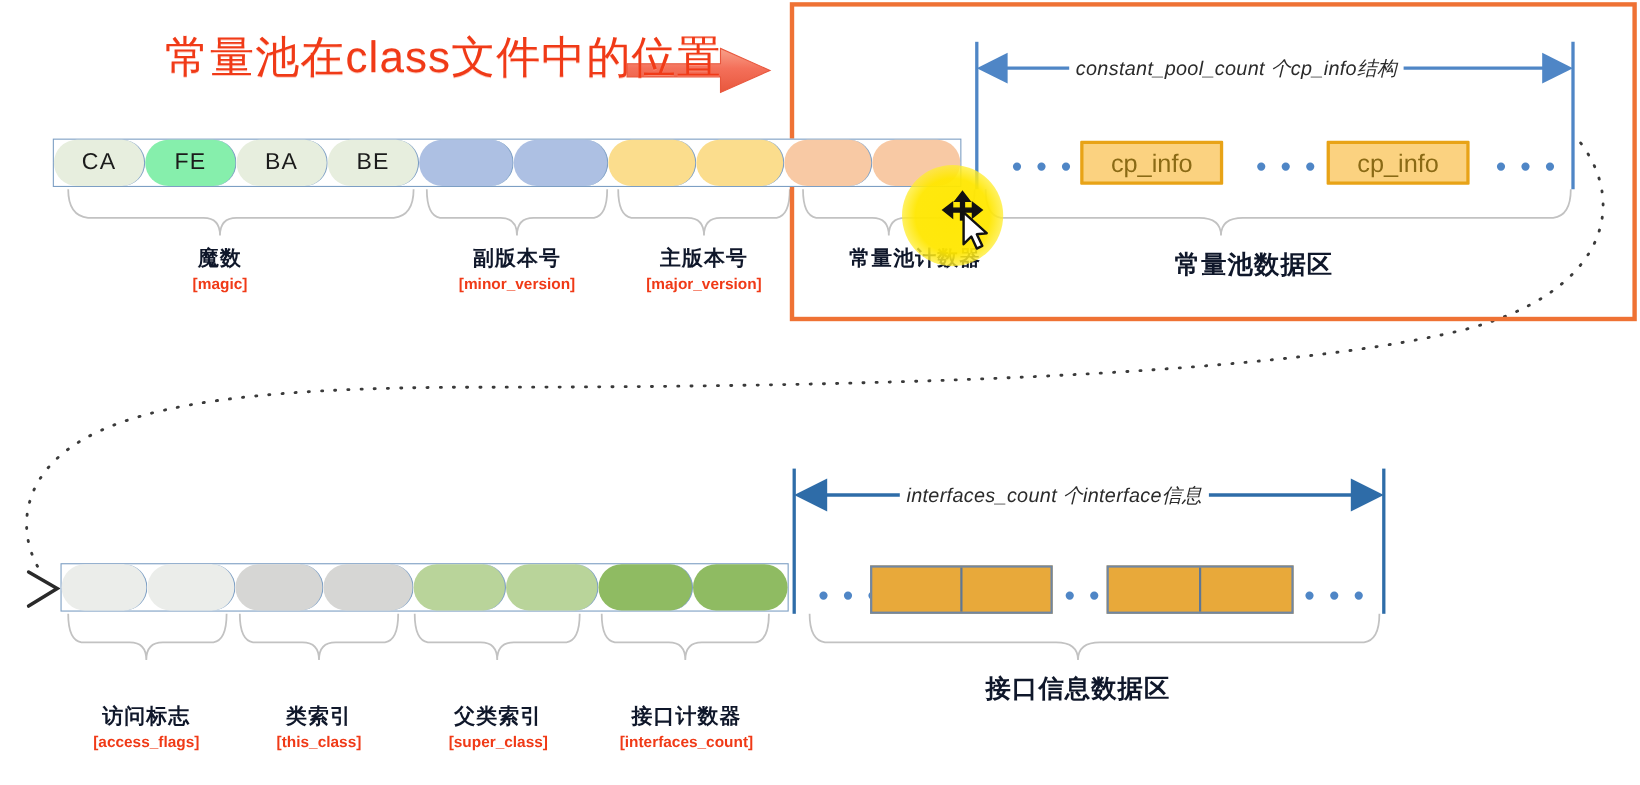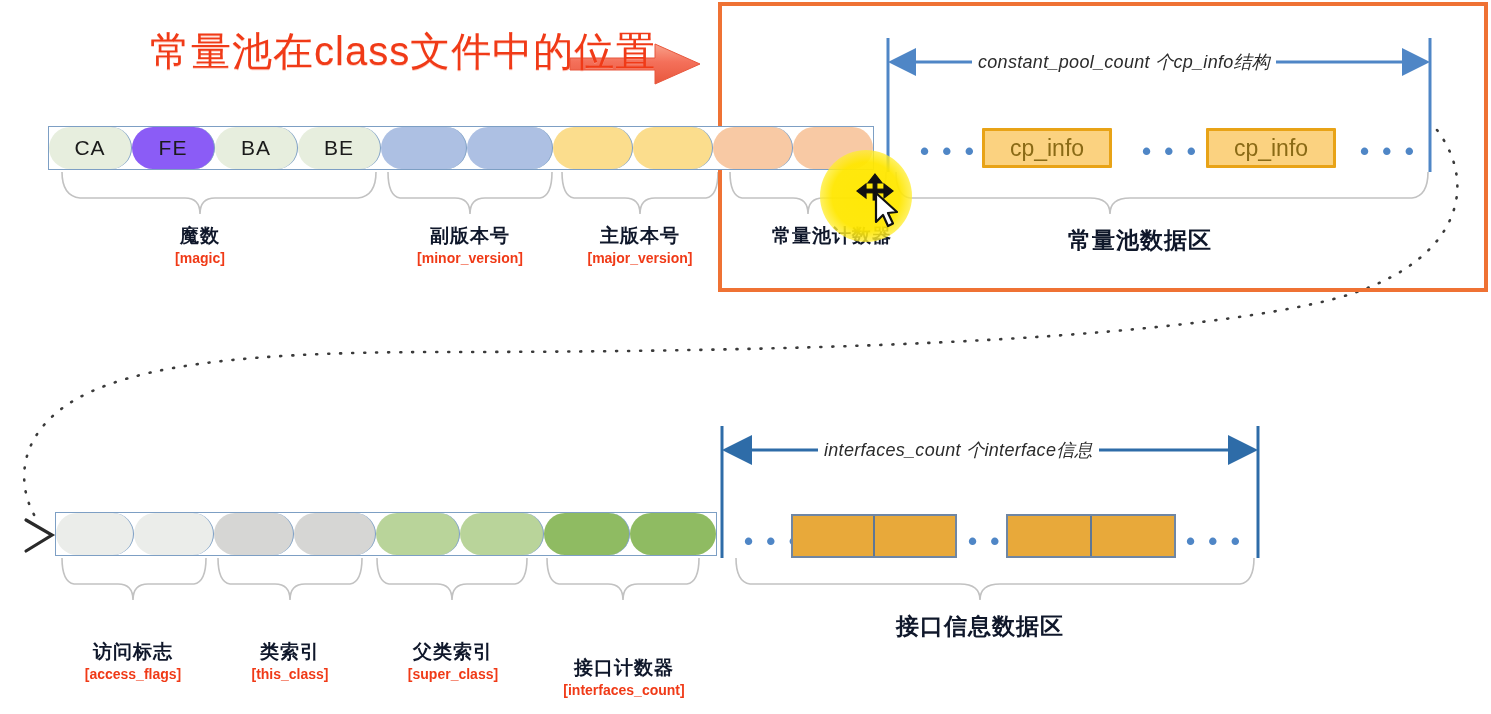--- a/index.html
+++ b/index.html
@@ -223,21 +223,21 @@
       <polygon points="1258,450 1228,435 1228,465" stroke="none"></polygon>
     </g>
   </svg>
 
   <div class="title">常量池在class文件中的位置</div>
 
   <div class="orange-frame"></div>
 
   <div class="bar" id="bar-top">
     <div class="cell" style="width:83px;background:#e7eede">CA</div>
-    <div class="cell" style="width:83px;background:#8b5cf6">FE</div>
+    <div class="cell" style="width:83px;background:#86efac">FE</div>
     <div class="cell" style="width:83px;background:#e7eede">BA</div>
     <div class="cell" style="width:83px;background:#e7eede">BE</div>
     <div class="cell" style="width:86px;background:#adc0e3"></div>
     <div class="cell" style="width:86px;background:#adc0e3"></div>
     <div class="cell" style="width:80px;background:#fbdd8d"></div>
     <div class="cell" style="width:80px;background:#fbdd8d"></div>
     <div class="cell" style="width:80px;background:#f8c9a4"></div>
     <div class="cell" style="width:80px;background:#f8c9a4"></div>
   </div>
 
@@ -331,21 +331,21 @@
   <div class="cap" style="left:222px;top:640px;width:136px;">
     <span class="cn">类索引</span>
     <span class="en">[this_class]</span>
   </div>
 
   <div class="cap" style="left:377px;top:640px;width:152px;">
     <span class="cn">父类索引</span>
     <span class="en">[super_class]</span>
   </div>
 
-  <div class="cap" style="left:532px;top:640px;width:184px;margin-top:16px;">
+  <div class="cap" style="left:532px;top:640px;width:184px;">
     <span class="cn">接口计数器</span>
     <span class="en">[interfaces_count]</span>
   </div>
 
   <div class="cap single" style="left:880px;top:612px;width:200px;">
     <span class="cn">接口信息数据区</span>
   </div>
 
 </div>
 

